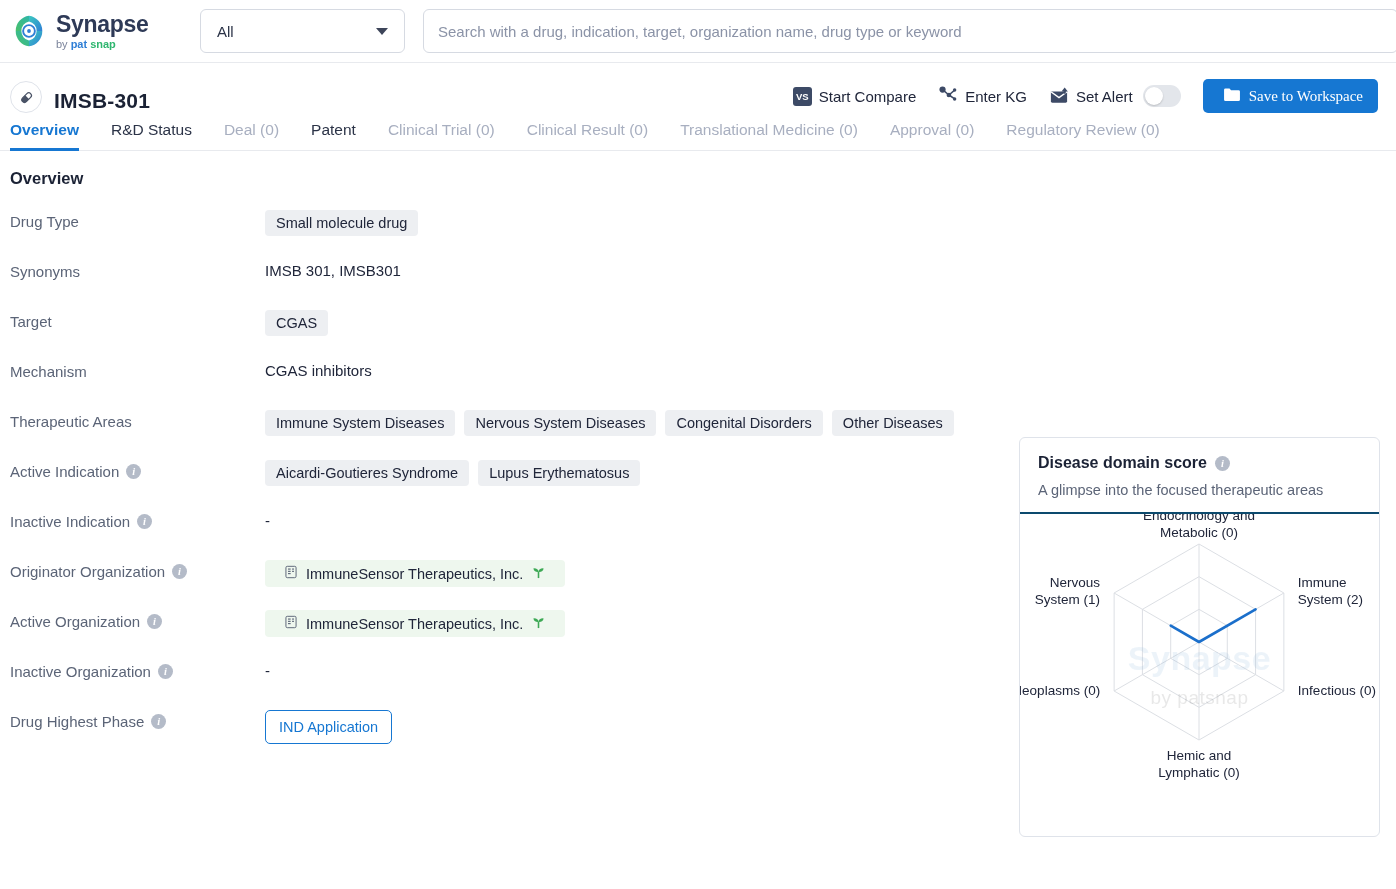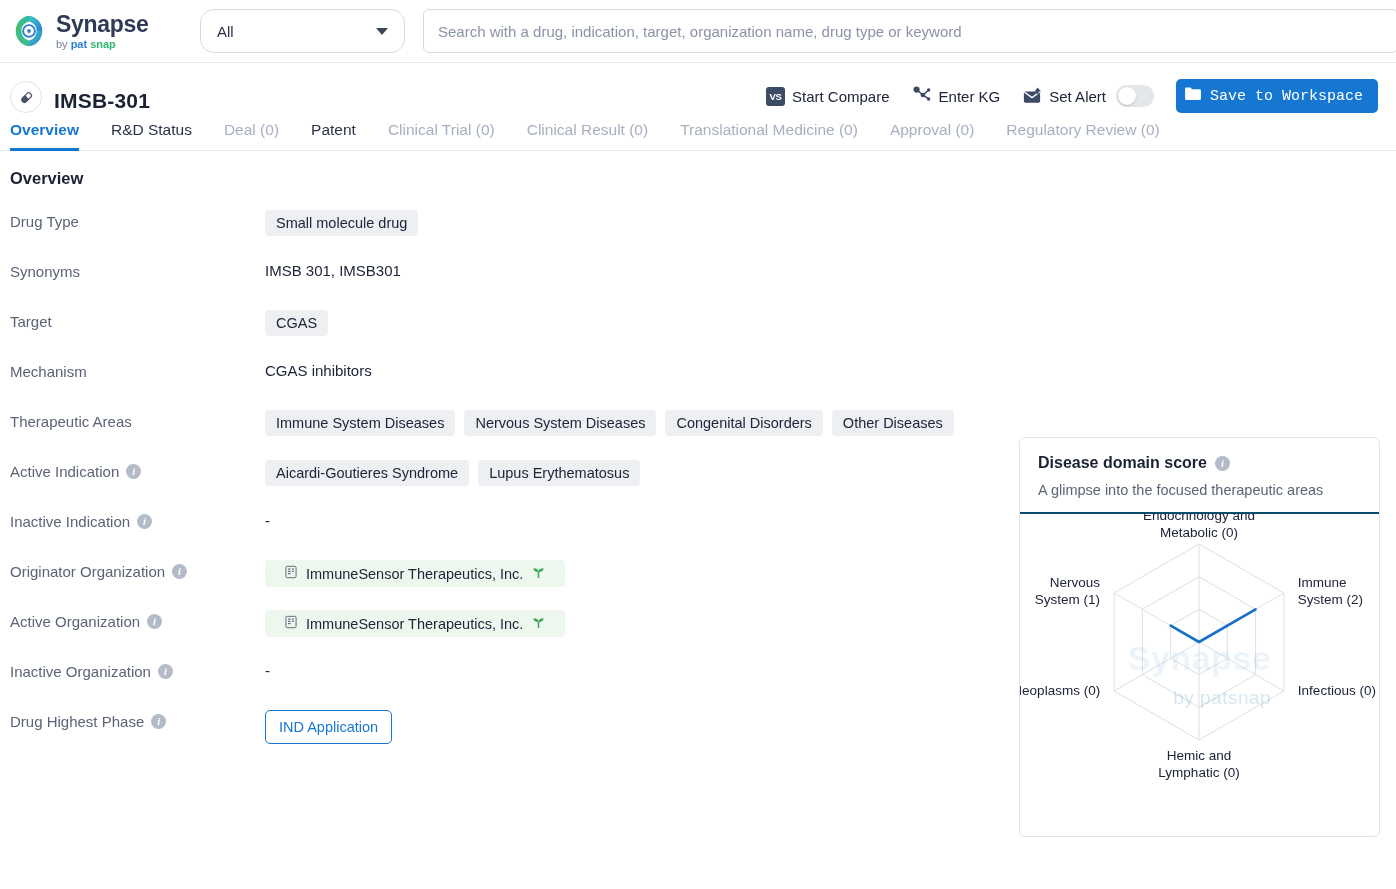--- a/index.html
+++ b/index.html
@@ -24,21 +24,21 @@
   .logo-mark { width: 38px; height: 38px; flex: 0 0 38px; }
   .logo-text { display: flex; flex-direction: column; line-height: 1; }
   .logo-name { font-size: 23px; font-weight: 600; color: #2e3a57; letter-spacing: -0.3px; }
   .logo-sub { font-size: 11px; color: #7b849b; margin-top: 3px; display: flex; align-items: center; gap: 3px; }
   .logo-sub b { font-weight: 700; }
   .logo-sub .pat { color: #2f7fd6; }
   .logo-sub .snap { color: #2fb66f; }
 
   .scope-select {
     width: 205px; height: 44px; margin-left: 10px;
-    border: 1px solid #d6dae2; border-radius: 14px;
+    border: 1px solid #d6dae2; border-radius: 6px;
     display: flex; align-items: center; justify-content: space-between;
     padding: 0 16px; font-size: 15px; color: #2b3347; background: #fff;
     cursor: pointer;
   }
   .caret { width: 0; height: 0; border-left: 6px solid transparent; border-right: 6px solid transparent; border-top: 7px solid #3d4559; }
 
   .search-box {
     flex: 1; height: 44px; margin-left: 18px; margin-right: -2px;
     border: 1px solid #d6dae2; border-radius: 6px;
     display: flex; align-items: center; padding: 0 14px;
@@ -72,22 +72,22 @@
     width: 38px; height: 22px; border-radius: 11px; background: #e3e6eb;
     position: relative; margin-left: -12px; cursor: pointer; flex: 0 0 38px;
   }
   .toggle::after {
     content: ""; position: absolute; top: 2px; left: 2px;
     width: 18px; height: 18px; border-radius: 50%; background: #fff;
     box-shadow: 0 1px 2px rgba(0,0,0,.18);
   }
   .btn-primary {
     background: #1677d2; color: #fff; border: none; border-radius: 5px;
-    height: 34px; padding: 0 15px 0 8px; display: flex; align-items: center; gap: 8px;
-    font-size: 15px; font-family: Liberation Mono, monospace; cursor: pointer;
+    height: 34px; padding: 0 15px 0 20px; display: flex; align-items: center; gap: 8px;
+    font-size: 15px; font-family: Liberation Serif, serif; cursor: pointer;
   }
 
   
   .tabs {
     display: flex; align-items: flex-end; gap: 0;
     border-bottom: 1px solid #e8eaee; padding: 0 0 0 10px; height: 38px;
   }
   .tab {
     font-size: 15.5px; color: #2b3347; padding: 0 16px 11px 16px;
     cursor: pointer; position: relative; white-space: nowrap;
@@ -144,21 +144,21 @@
   .card-head { padding: 16px 18px 14px 18px; border-bottom: 2px solid #0c4a6e; }
   .card-title { font-size: 16px; font-weight: 700; color: #1b2235; display: flex; align-items: center; gap: 8px; }
   .card-sub { font-size: 14.5px; color: #5b6477; margin-top: 10px; }
   .card-body { position: relative; height: 322px; }
   .card-body svg { display: block; }
   .watermark {
     position: absolute; left: 50%; top: 50%; transform: translate(-50%,-50%);
     opacity: .16; pointer-events: none; user-select: none;
   }
   .wm-name { font-size: 34px; font-weight: 600; color: #8fb9dd; letter-spacing: .5px; line-height: 1; }
-  .wm-sub { font-size: 19px; color: #0369a1; margin-top: 12px; text-align: right; letter-spacing: .5px; }
+  .wm-sub { font-size: 19px; color: #737373; margin-top: 12px; text-align: center; letter-spacing: .5px; }
 </style>
 </head>
 <body>
 
 <div class="topbar">
   <div class="logo-wrap">
     <span class="logo-mark">
       <svg viewBox="0 0 40 40" width="38" height="38">
         <defs>
           <linearGradient id="g1" x1="0" y1="0" x2="1" y2="1">

